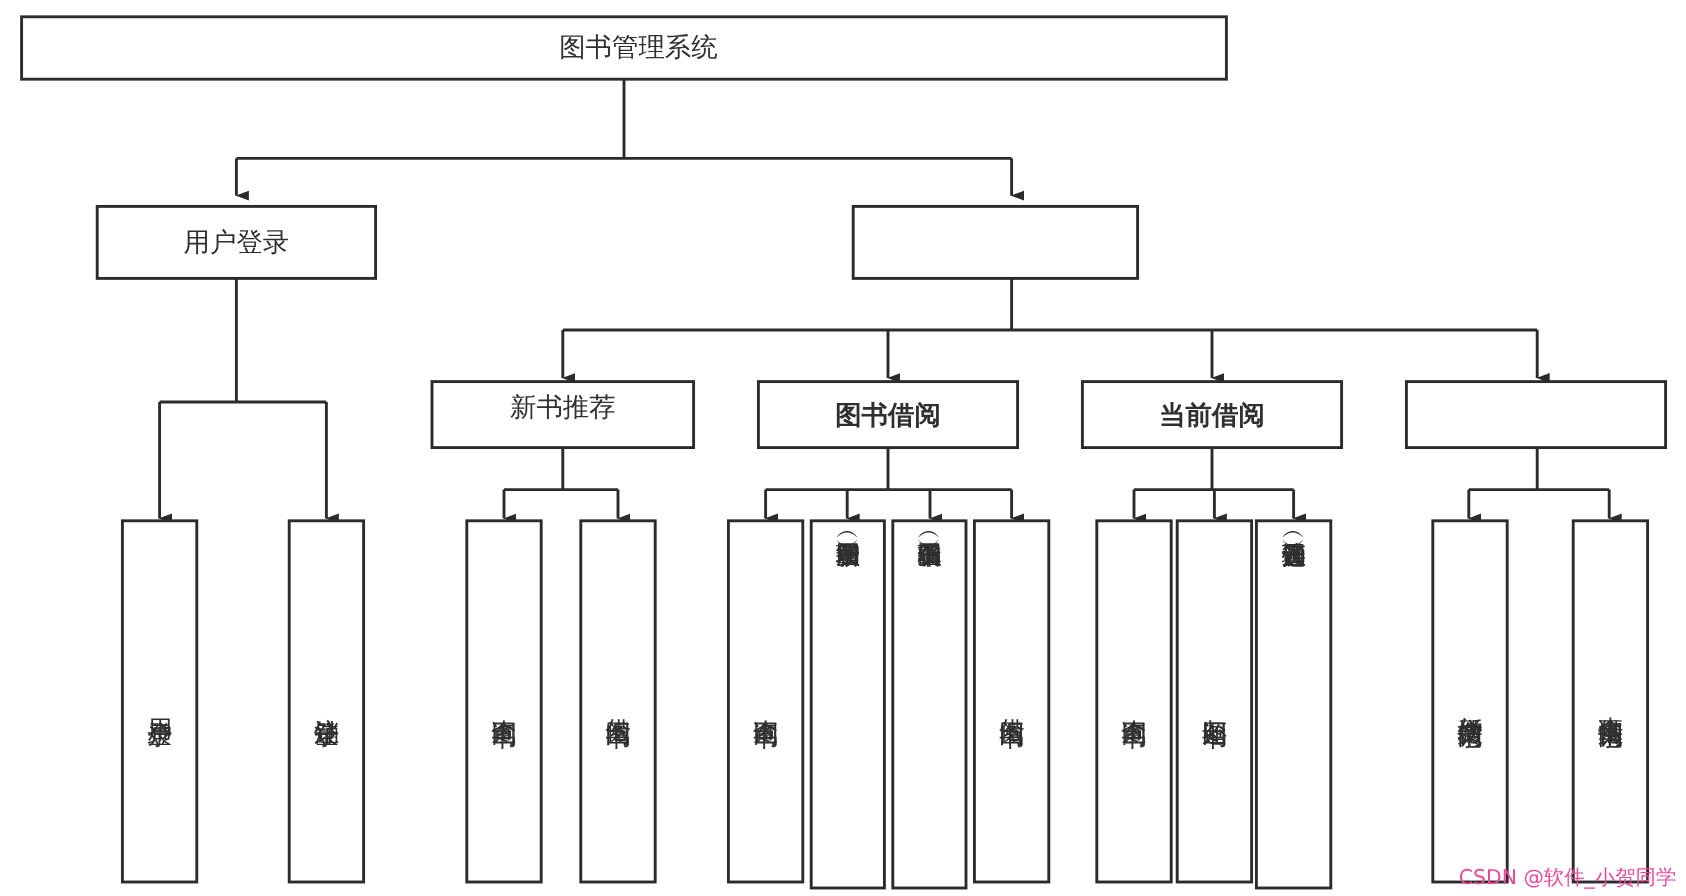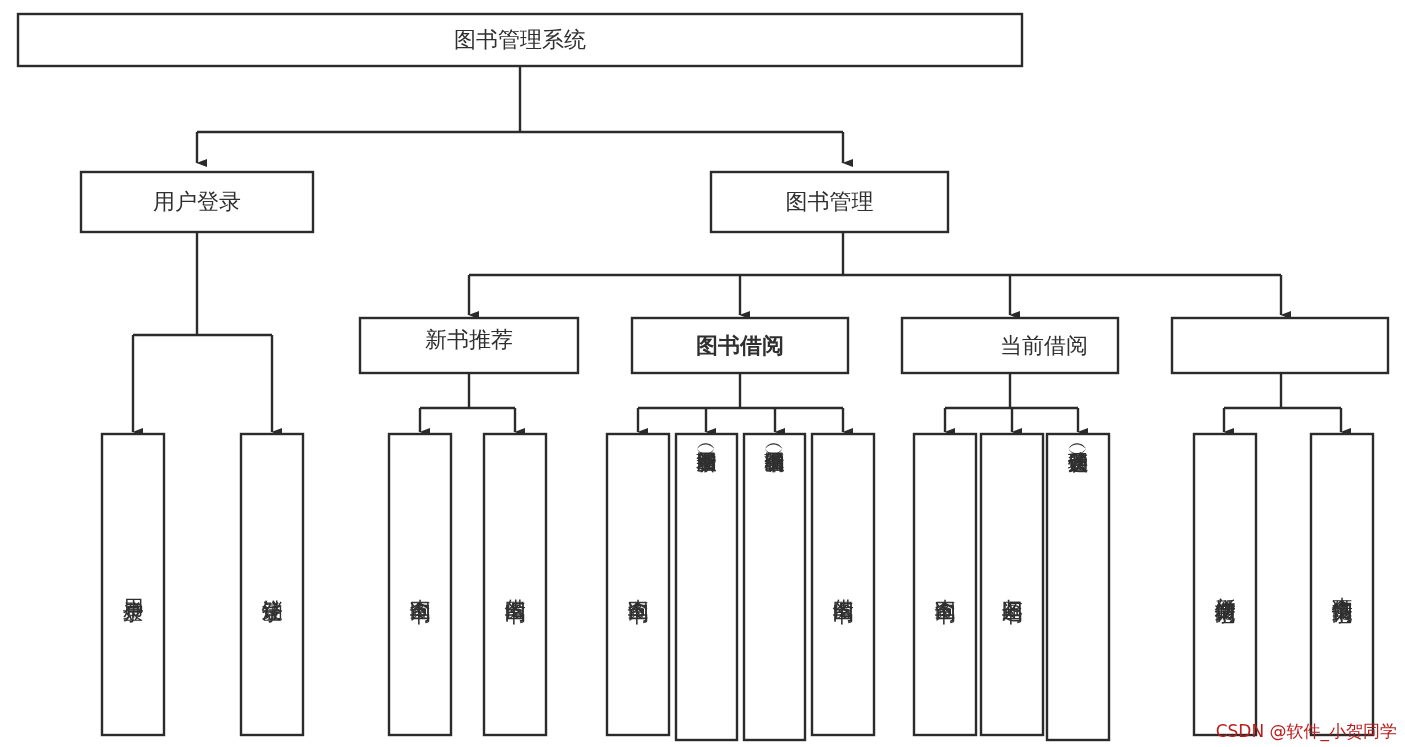--- a/index.html
+++ b/index.html
@@ -72,21 +72,21 @@
     font-size: 22px;
     color: #2f2f2f;
     white-space: nowrap;
   }
   .watermark {
     position: absolute;
     right: 8px;
     bottom: 4px;
     font-family: "DejaVu Sans", "Liberation Sans", sans-serif;
     font-size: 17px;
-    color: #b91c1c;
+    color: #ec4899;
     white-space: nowrap;
     pointer-events: none;
   }
 </style>
 </head>
 <body>
 
 <div id="diagram-root">
 
   <svg class="flow" viewBox="0 0 1405 747">
@@ -172,38 +172,35 @@
     <rect class="node-rect" x="812" y="434" width="62" height="301"></rect>
 
     <rect class="node-rect" x="914" y="434" width="62" height="301"></rect>
     <rect class="node-rect" x="981" y="434" width="62" height="301"></rect>
     <rect class="node-rect" x="1047" y="434" width="62" height="306"></rect>
 
     <rect class="node-rect" x="1194" y="434" width="62" height="301"></rect>
     <rect class="node-rect" x="1311" y="434" width="62" height="301"></rect>
   </svg>
 
-  <div class="hlabel-wrap" style="left:18px; top:14px; width:1004px; height:52px;">
+  <div class="hlabel-wrap" style="left:30px; top:14px; width:1004px; height:52px;">
     <span class="hlabel-text">图书管理系统</span>
   </div>
 
   <div class="hlabel-wrap" style="left:81px; top:172px; width:232px; height:60px;">
     <span class="hlabel-text">用户登录</span>
   </div>
-  <div class="hlabel-wrap" style="left:711px; top:172px; width:237px; height:60px;">
-    <span class="hlabel-text">图书管理</span>
-  </div>
 
   <div class="hlabel-wrap" style="left:360px; top:318px; width:218px; height:43px;">
     <span class="hlabel-text">新书推荐</span>
   </div>
   <div class="hlabel-wrap" style="left:632px; top:318px; width:216px; height:55px;font-weight:bold;">
     <span class="hlabel-text">图书借阅</span>
   </div>
-  <div class="hlabel-wrap" style="left:936px; top:318px; width:216px; height:55px;">
+  <div class="hlabel-wrap" style="left:902px; top:318px; width:216px; height:55px;font-weight:bold;">
     <span class="hlabel-text">当前借阅</span>
   </div>
 
   <div class="vlabel-wrap" style="left:102px; top:434px; width:62px; height:301px;">
     <span class="vlabel-text">用户登录</span>
   </div>
   <div class="vlabel-wrap" style="left:241px; top:434px; width:62px; height:301px;">
     <span class="vlabel-text">注销登录</span>
   </div>
 

